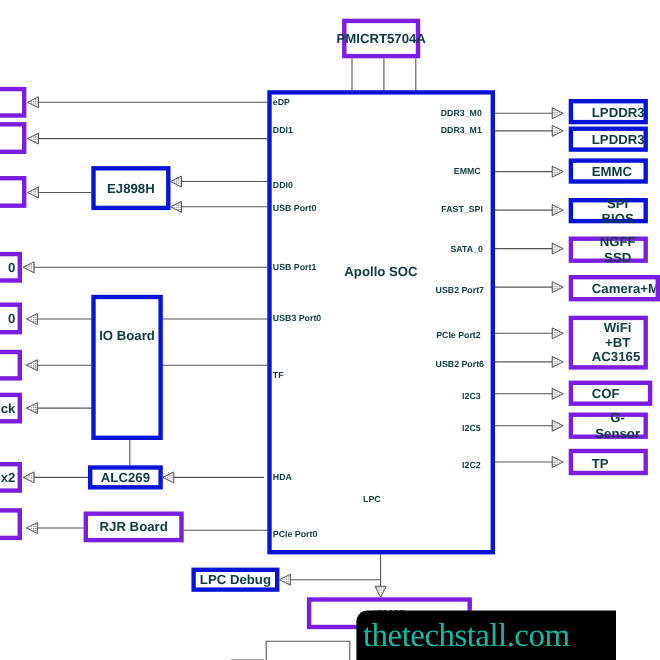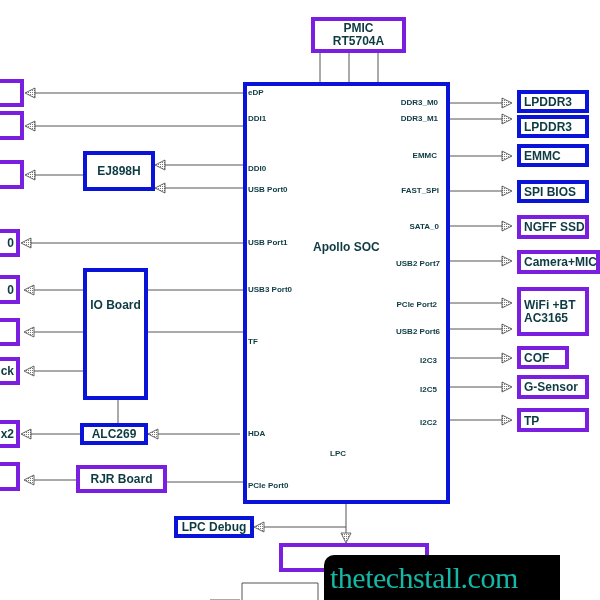--- a/index.html
+++ b/index.html
@@ -3,21 +3,21 @@
 <meta charset="utf-8">
 <style>
   html, body { margin: 0; padding: 0; }
   body { width: 600px; height: 600px; background: #ffffff; position: relative; overflow: hidden;
          font-family: "Liberation Sans", sans-serif; color: #0e3b43; }
   .box { position: absolute; box-sizing: border-box; background: #fff; font-weight: bold; font-size: 12px;
          display: flex; align-items: center; }
   .blue { border: 4px solid #0a14d8; }
   .purple { border: 4px solid #7a1ee0; }
   .center { justify-content: center; text-align: center; }
-  .left { justify-content: flex-start; padding-left: 3px; }
+  .left { justify-content: flex-start; padding-left: 17px; text-align: center; }
   .pin { position: absolute; font-size: 8px; font-weight: bold; color: #0e3b43; white-space: nowrap; }
   .pin.r { text-align: right; padding-left: 37px; }
   .soc-title { position: absolute; font-size: 12px; font-weight: bold; color: #0e3b43; }
   svg.wires { position: absolute; left: 0; top: 0; }
   .wm { position: absolute; left: 324px; top: 555px; width: 236px; height: 45px; background: #000;
         border-radius: 10px 0 0 0; color: #14b8a6; font-family: Liberation Serif, serif; font-size: 30px;
         display: flex; align-items: center; padding-left: 6px; box-sizing: border-box; letter-spacing: -0.5px; }
 </style>
 </head>
 <body>
@@ -93,21 +93,21 @@
     <polygon points="512,303 502,298 502,308"></polygon>
     <polygon points="512,329 502,324 502,334"></polygon>
     <polygon points="512,358 502,353 502,363"></polygon>
     <polygon points="512,387 502,382 502,392"></polygon>
     <polygon points="512,420 502,415 502,425"></polygon>
 
     <polygon points="346,543 341,533 351,533"></polygon>
   </g>
 </svg>
 
-<div class="box purple center" style="left:311px;top:17px;width:95px;height:36px;flex-direction:column;line-height:13px;">
+<div class="box purple center" style="left:311px;top:17px;width:71px;height:36px;flex-direction:row;line-height:13px;">
   <span>PMIC</span>
   <span>RT5704A</span>
 </div>
 
 <div class="box blue" style="left:243px;top:82px;width:207px;height:422px;"></div>
 <div class="soc-title" style="left:313px;top:240px;">Apollo SOC</div>
 
 <div class="pin" style="left:248px;top:88px;">eDP</div>
 <div class="pin" style="left:248px;top:114px;">DDI1</div>
 <div class="pin" style="left:248px;top:164px;">DDI0</div>
@@ -134,21 +134,21 @@
 <div class="box blue left" style="left:517px;top:90px;width:72px;height:23px;">LPDDR3</div>
 <div class="box blue left" style="left:517px;top:115px;width:72px;height:23px;">LPDDR3</div>
 <div class="box blue left" style="left:517px;top:144px;width:72px;height:23px;">EMMC</div>
 <div class="box blue left" style="left:517px;top:180px;width:72px;height:23px;">SPI BIOS</div>
 <div class="box purple left" style="left:517px;top:215px;width:72px;height:24px;">NGFF SSD</div>
 <div class="box purple left" style="left:517px;top:250px;width:83px;height:24px;white-space:nowrap;overflow:hidden;">Camera+MIC</div>
 <div class="box purple left" style="left:517px;top:287px;width:72px;height:49px;flex-direction:column;align-items:flex-start;justify-content:center;line-height:13px;">
   <span>WiFi +BT</span>
   <span>AC3165</span>
 </div>
-<div class="box purple left" style="left:517px;top:346px;width:52px;height:23px;">COF</div>
+<div class="box purple left" style="left:517px;top:346px;width:76px;height:23px;">COF</div>
 <div class="box purple left" style="left:517px;top:375px;width:72px;height:24px;">G-Sensor</div>
 <div class="box purple left" style="left:517px;top:408px;width:72px;height:24px;align-items:flex-start;padding-top:2px;">TP</div>
 
 <div class="box blue center" style="left:83px;top:151px;width:72px;height:40px;">EJ898H</div>
 <div class="box blue" style="left:83px;top:268px;width:65px;height:132px;align-items:flex-start;justify-content:center;padding-top:26px;">IO Board</div>
 <div class="box blue center" style="left:80px;top:423px;width:68px;height:22px;">ALC269</div>
 <div class="box purple center" style="left:76px;top:465px;width:91px;height:28px;">RJR Board</div>
 <div class="box blue center" style="left:174px;top:516px;width:80px;height:22px;">LPC Debug</div>
 <div class="box purple center" style="left:279px;top:543px;width:150px;height:29px;font-size:9px;align-items:flex-start;padding-top:6px;">IT8987</div>
 

